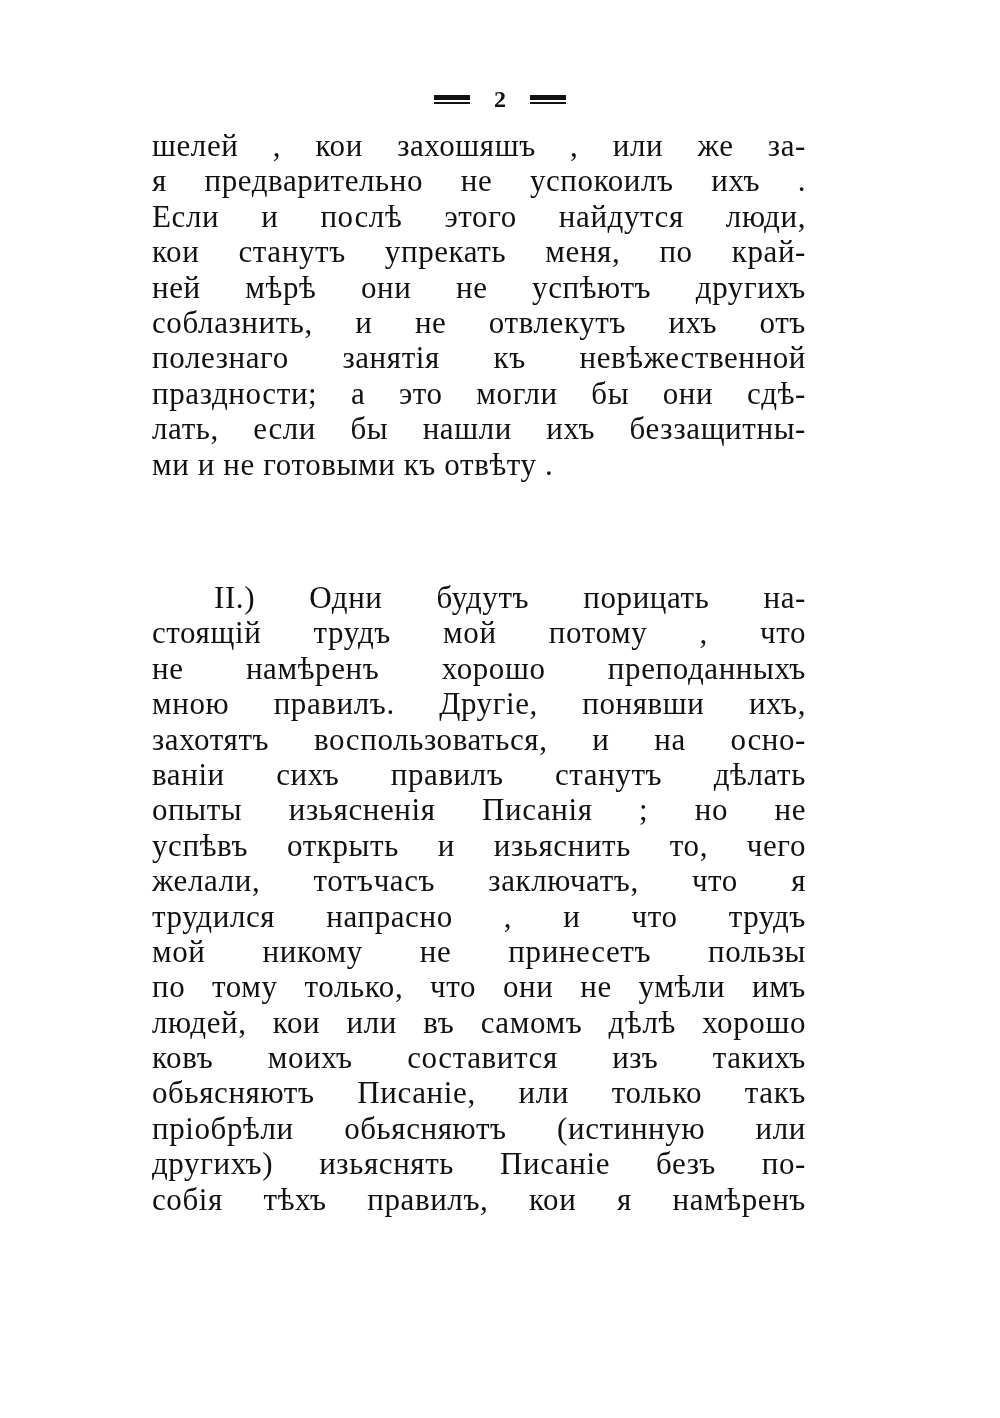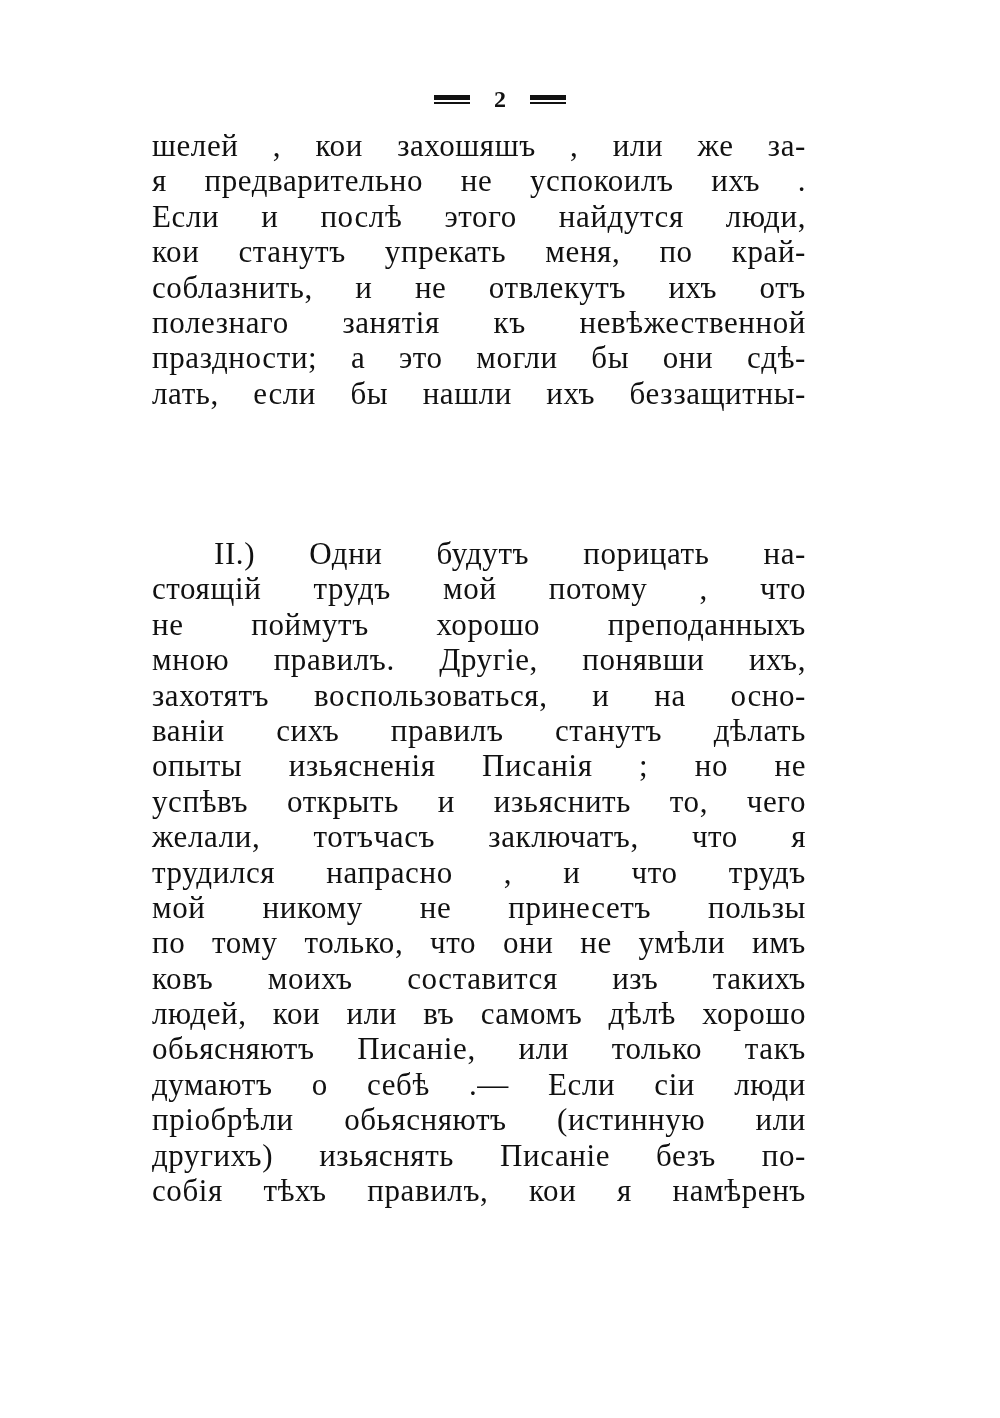--- a/index.html
+++ b/index.html
@@ -65,59 +65,60 @@
       text-align-last: justify;
       letter-spacing: 0.6px;
     }
     .line.last {
       text-align-last: left;
     }
     .line.indent {
       padding-left: 62px;
     }
     .para1 { top: 128px; }
-    .para2 { top: 536px; }
+    .para2 { top: 580px; }
   </style>
 </head>
 <body>
 
 <div class="page">
 
   <div class="header">
     <span class="rule"></span>
     <span class="page-number">2</span>
     <span class="rule"></span>
   </div>
 
   <div class="text-block para1">
     <div class="line">шелей ,  кои  захошяшъ ,  или же  за-</div>
     <div class="line">я  предварительно  не  успокоилъ  ихъ .</div>
     <div class="line">Если  и послѣ  этого  найдутся  люди,</div>
     <div class="line">кои  станутъ упрекать меня, по край-</div>
+    <div class="line">ней  мѣрѣ  они  не  успѣютъ  другихъ</div>
     <div class="line">соблазнить,  и не отвлекутъ  ихъ  отъ</div>
     <div class="line">полезнаго  занятія  къ невѣжественной</div>
     <div class="line">праздности;  а это  могли бы  они  сдѣ-</div>
     <div class="line">лать,  если бы нашли ихъ  беззащитны-</div>
+    <div class="line last">ми  и не готовыми  къ отвѣту .</div>
   </div>
 
   <div class="text-block para2">
     <div class="line indent">II.)  Одни  будутъ  порицать  на-</div>
     <div class="line">стоящій  трудъ  мой  потому ,  что</div>
-    <div class="line">не  поймутъ  хорошо  преподанныхъ</div>
+    <div class="line">не  намѣренъ  хорошо  преподанныхъ</div>
     <div class="line">мною правилъ.  Другіе,  понявши  ихъ,</div>
     <div class="line">захотятъ  воспользоваться,  и на осно-</div>
     <div class="line">ваніи  сихъ  правилъ  станутъ  дѣлать</div>
     <div class="line">опыты  изьясненія  Писанія ;  но не</div>
     <div class="line">успѣвъ  открыть и изьяснить то, чего</div>
     <div class="line">желали,  тотъчасъ заключатъ,  что я</div>
     <div class="line">трудился  напрасно ,  и что  трудъ</div>
     <div class="line">мой  никому  не  принесетъ  пользы</div>
     <div class="line">по тому только,  что они не умѣли имъ</div>
+    <div class="line">людей,  кои или въ самомъ дѣлѣ хорошо</div>
     <div class="line">ковъ  моихъ  составится  изъ  такихъ</div>
-    <div class="line">людей,  кои или въ самомъ дѣлѣ хорошо</div>
     <div class="line">обьясняютъ Писаніе,  или только  такъ</div>
-    <div class="line">думаютъ  о  себѣ .— Если  сіи  люди</div>
     <div class="line">пріобрѣли обьясняютъ (истинную или</div>
     <div class="line">другихъ) изьяснять  Писаніе  безъ по-</div>
     <div class="line">собія тѣхъ правилъ,  кои я  намѣренъ</div>
   </div>
 
 </div>
 
 </body></html>

